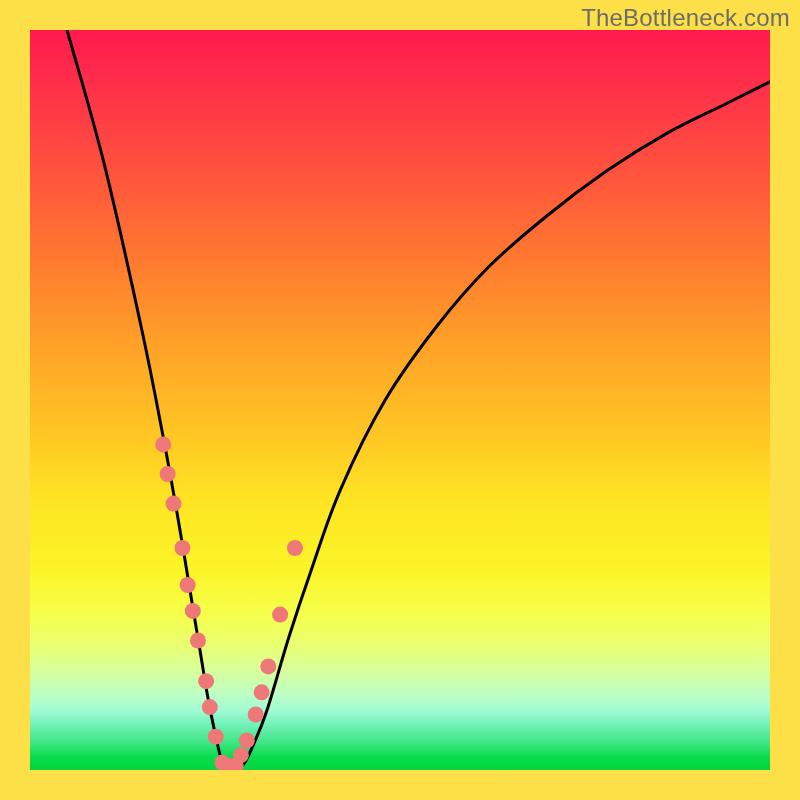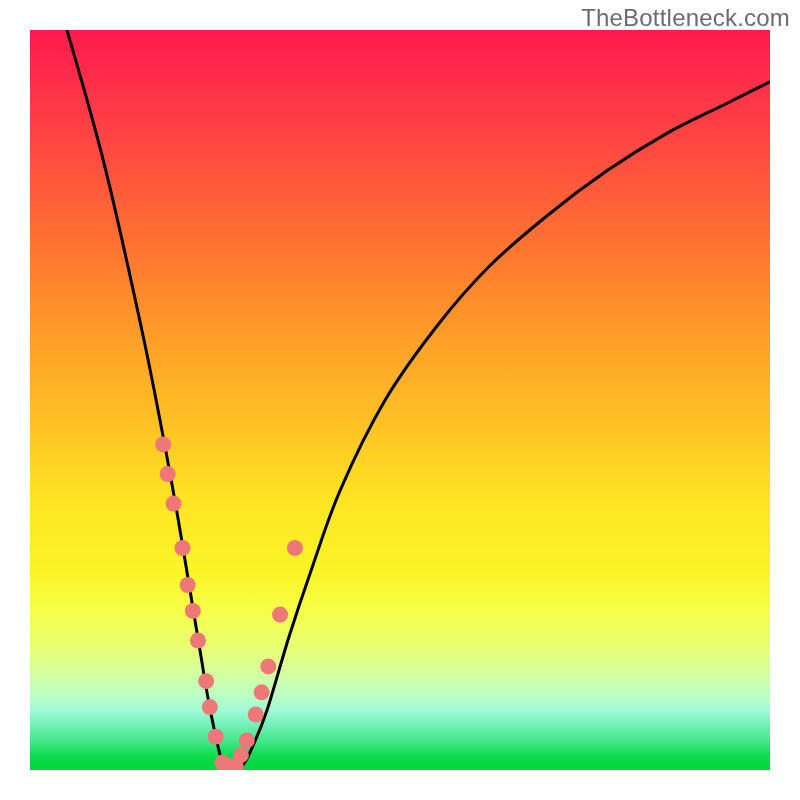--- a/index.html
+++ b/index.html
@@ -10,21 +10,21 @@
     overflow: hidden;
     background: #000;
     font-family: Arial, Helvetica, sans-serif;
   }
   .frame {
     position: absolute;
     left: 0;
     top: 0;
     width: 800px;
     height: 800px;
-    background: #ffffff;
+    background: #fde047;
   }
   .plot {
     position: absolute;
     left: 30px;
     top: 30px;
     width: 740px;
     height: 740px;
     overflow: hidden;
   }
   .gradient {

